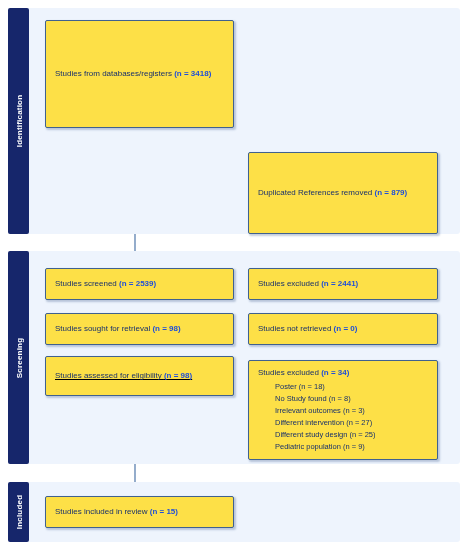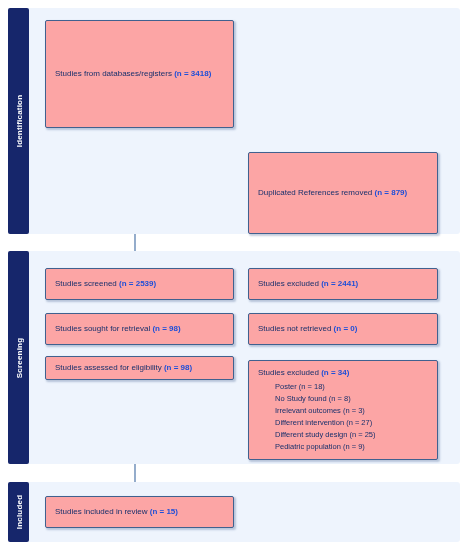--- a/index.html
+++ b/index.html
@@ -38,21 +38,21 @@
     display:block;
     position:absolute;
     left:50%; top:50%;
     transform:translate(-50%,-50%) rotate(-90deg);
     white-space:nowrap;
   }
 
   
   .box{
     position:absolute;
-    background:#fca5a5;
+    background:#fde047;
     border:1.4px solid #40618f;
     border-radius:2px;
     box-sizing:border-box;
     box-shadow:1.5px 1.5px 2px rgba(60,90,140,0.30);
     display:flex;
     align-items:center;
   }
   .box .txt{
     padding:0 9px;
     font-size:8px;
@@ -68,21 +68,21 @@
   .sublist{margin:2px 0 0 0;padding:0;list-style:none;}
   .sublist li{margin-left:17px;font-size:7.5px;color:#18306c;line-height:1.62;}
 
   
   #box-databases   {left:45px;  top:20px;  width:189px; height:108px;}
   #box-other-src   {left:248px; top:20px;  width:190px; height:108px;}
   #box-duplicates  {left:248px; top:152px; width:190px; height:82px;}
 
   #box-screened    {left:45px;  top:268px; width:189px; height:32px;}
   #box-retrieval   {left:45px;  top:313px; width:189px; height:32px;}
-  #box-eligibility {left:45px;  top:356px; width:189px; height:24px;}
+  #box-eligibility {left:45px;  top:356px; width:189px; height:40px;text-decoration:underline;}
 
   #box-excluded-1  {left:248px; top:268px; width:190px; height:32px;}
   #box-notretrieved{left:248px; top:313px; width:190px; height:32px;}
   #box-excluded-2  {left:248px; top:360px; width:190px; height:100px;}
 
   #box-included    {left:45px;  top:496px; width:189px; height:32px;}
 
   
   #connectors{position:absolute;left:0;top:0;width:468px;height:550px;pointer-events:none;}
 </style>

